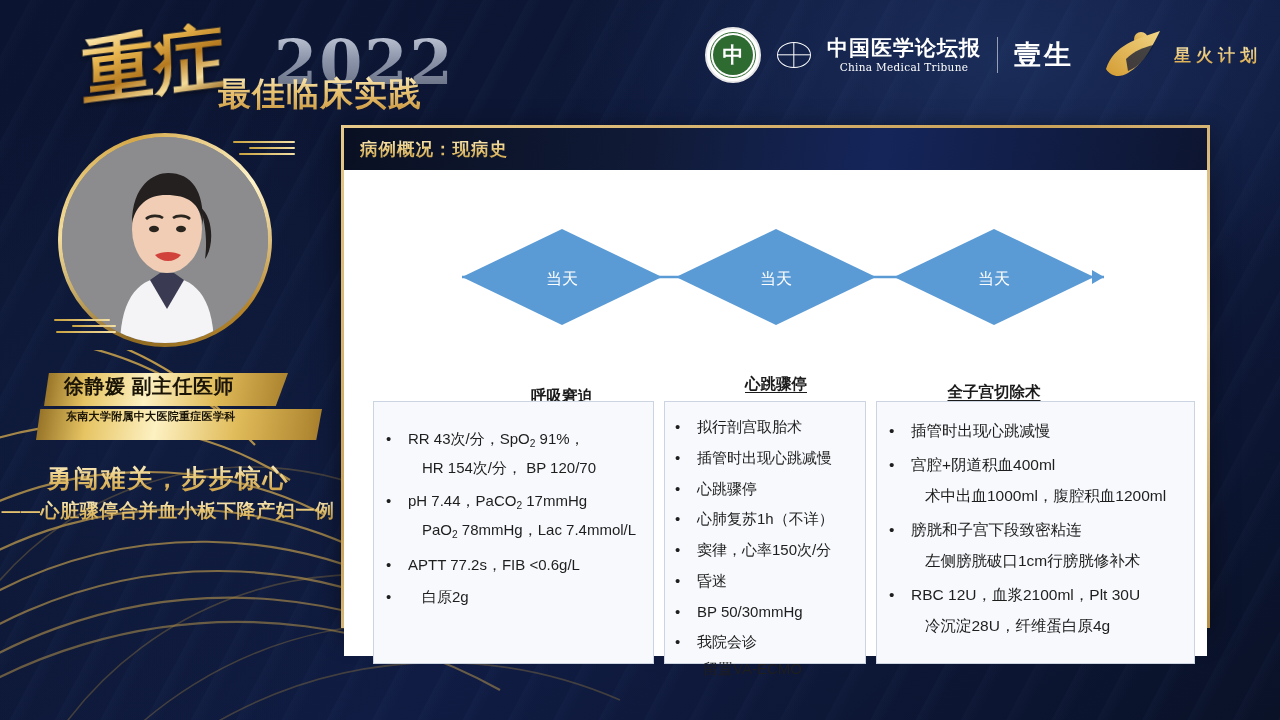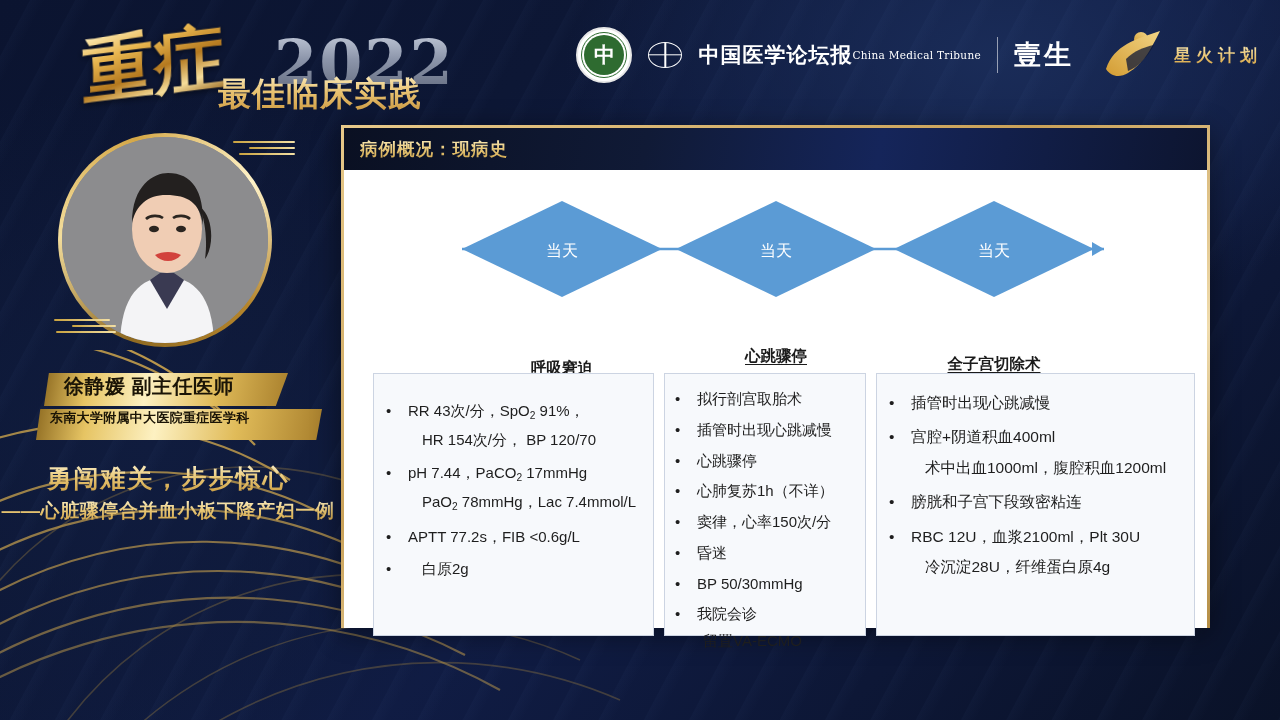--- a/index.html
+++ b/index.html
@@ -60,21 +60,21 @@
   .logo-seal .inner { width:40px; height:40px; border-radius:50%;
     background:#2e6b30; color:#fff; display:flex; align-items:center;
     justify-content:center; font-size:21px; font-weight:700;
     font-family:"DejaVu Serif","Liberation Serif",serif; }
   .logo-seal .ring { position:absolute; inset:3px; border-radius:50%; border:1px solid #2e6b30; }
   .logo-globe { width:34px; height:26px; border-radius:50%;
     border:1.6px solid #fff; position:relative; }
   .logo-globe::before,.logo-globe::after { content:""; position:absolute; background:#fff; }
   .logo-globe::before { left:50%; top:0; width:1.4px; height:100%; transform:translateX(-50%); }
   .logo-globe::after { top:50%; left:0; height:1.4px; width:100%; transform:translateY(-50%); }
-  .cmt { display:flex; flex-direction:row; align-items:center; line-height:1.05; }
+  .cmt { display:flex; flex-direction:column; align-items:center; line-height:1.05; }
   .cmt-cn { color:#fff; font-size:21px; font-weight:700; letter-spacing:1px;
     font-family:"DejaVu Serif","Liberation Serif",serif; }
   .cmt-en { color:#fff; font-size:10.5px; letter-spacing:.3px;
     font-family:"DejaVu Serif","Liberation Serif",serif; margin-top:2px; }
   .divider-v { width:1px; height:36px; background:rgba(255,255,255,.55); }
   .yisheng { color:#fff; font-size:27px; font-weight:700; letter-spacing:3px;
     font-family:"DejaVu Serif","Liberation Serif",serif; }
   .xh-wrap { display:flex; align-items:center; gap:8px; margin-left:14px; }
   .xh-text { font-size:17px; letter-spacing:5px; font-weight:700;
     background:linear-gradient(180deg,#fbe9b2,#d7a33e);
@@ -95,21 +95,21 @@
   .badge .bg {
     position:absolute; inset:0;
     background:linear-gradient(100deg,#8f6c22 0%,#e6c463 18%,#fdf1c2 42%,#e0bb59 70%,#a87f2c 100%);
   }
   #badge1 { left:44px; top:373px; width:244px; height:33px; }
   #badge1 .bg { clip-path:polygon(2% 0,100% 0,95% 100%,0 100%); }
   #badge2 { left:36px; top:409px; width:286px; height:31px; }
   #badge2 .bg { clip-path:polygon(1.5% 0,100% 0,98% 100%,0 100%); }
   .badge span { position:relative; z-index:2; color:#1a1406; font-weight:700; }
   #badge1 span { font-size:20px; letter-spacing:.5px; margin-left:20px; }
-  #badge2 span { font-size:13px; letter-spacing:.3px; margin-left:14px; }
+  #badge2 span { font-size:11px; letter-spacing:.3px; margin-left:30px; }
 
   #tagline {
     position:absolute; left:0; top:462px; width:336px; text-align:center;
     font-size:25px; font-weight:700; letter-spacing:2px;
     background:linear-gradient(180deg,#fdf3cf 0%,#e8c776 48%,#c7983c 100%);
     -webkit-background-clip:text; background-clip:text; color:transparent;
   }
   #tagline2 {
     position:absolute; left:0; top:498px; width:336px; text-align:center;
     font-size:19px; font-weight:700; letter-spacing:.6px;
@@ -127,21 +127,21 @@
   #slide-titlebar {
     height:42px; width:100%;
     background:linear-gradient(100deg,#0a1022 0%,#101a36 35%,#15255a 62%,#0d1530 100%);
     display:flex; align-items:center;
   }
   #slide-title {
     margin-left:16px; font-size:17.5px; font-weight:700; letter-spacing:1px;
     background:linear-gradient(180deg,#fdf1c7 0%,#e8c879 50%,#caa049 100%);
     -webkit-background-clip:text; background-clip:text; color:transparent;
   }
-  #slide-body { position:relative; width:100%; height:458px; background:#fff; }
+  #slide-body { position:relative; width:100%; height:458px; background:#fff;margin-top:28px; }
 
   
   #timeline { position:absolute; left:0; top:0; width:869px; height:200px; }
   .tl-label {
     position:absolute; text-align:center; font-size:15.5px; font-weight:700;
     color:#1b1b1b; text-decoration:underline; text-underline-offset:3px;
   }
 
   
   .cbox {
@@ -368,20 +368,21 @@
             <span class="txt">插管时出现心跳减慢</span>
           </li>
         <li>
             <span class="bullet">•</span>
             <span class="txt">宫腔+阴道积血400ml</span>
           <span class="cont">术中出血1000ml，腹腔积血1200ml</span>
           </li>
         <li>
             <span class="bullet">•</span>
             <span class="txt">膀胱和子宫下段致密粘连</span>
+          <span class="cont">左侧膀胱破口1cm行膀胱修补术</span>
           </li>
         <li>
             <span class="bullet">•</span>
             <span class="txt">RBC 12U，血浆2100ml，Plt 30U</span>
           <span class="cont">冷沉淀28U，纤维蛋白原4g</span>
           </li>
       </ul>
     </div>
 
   </div>

